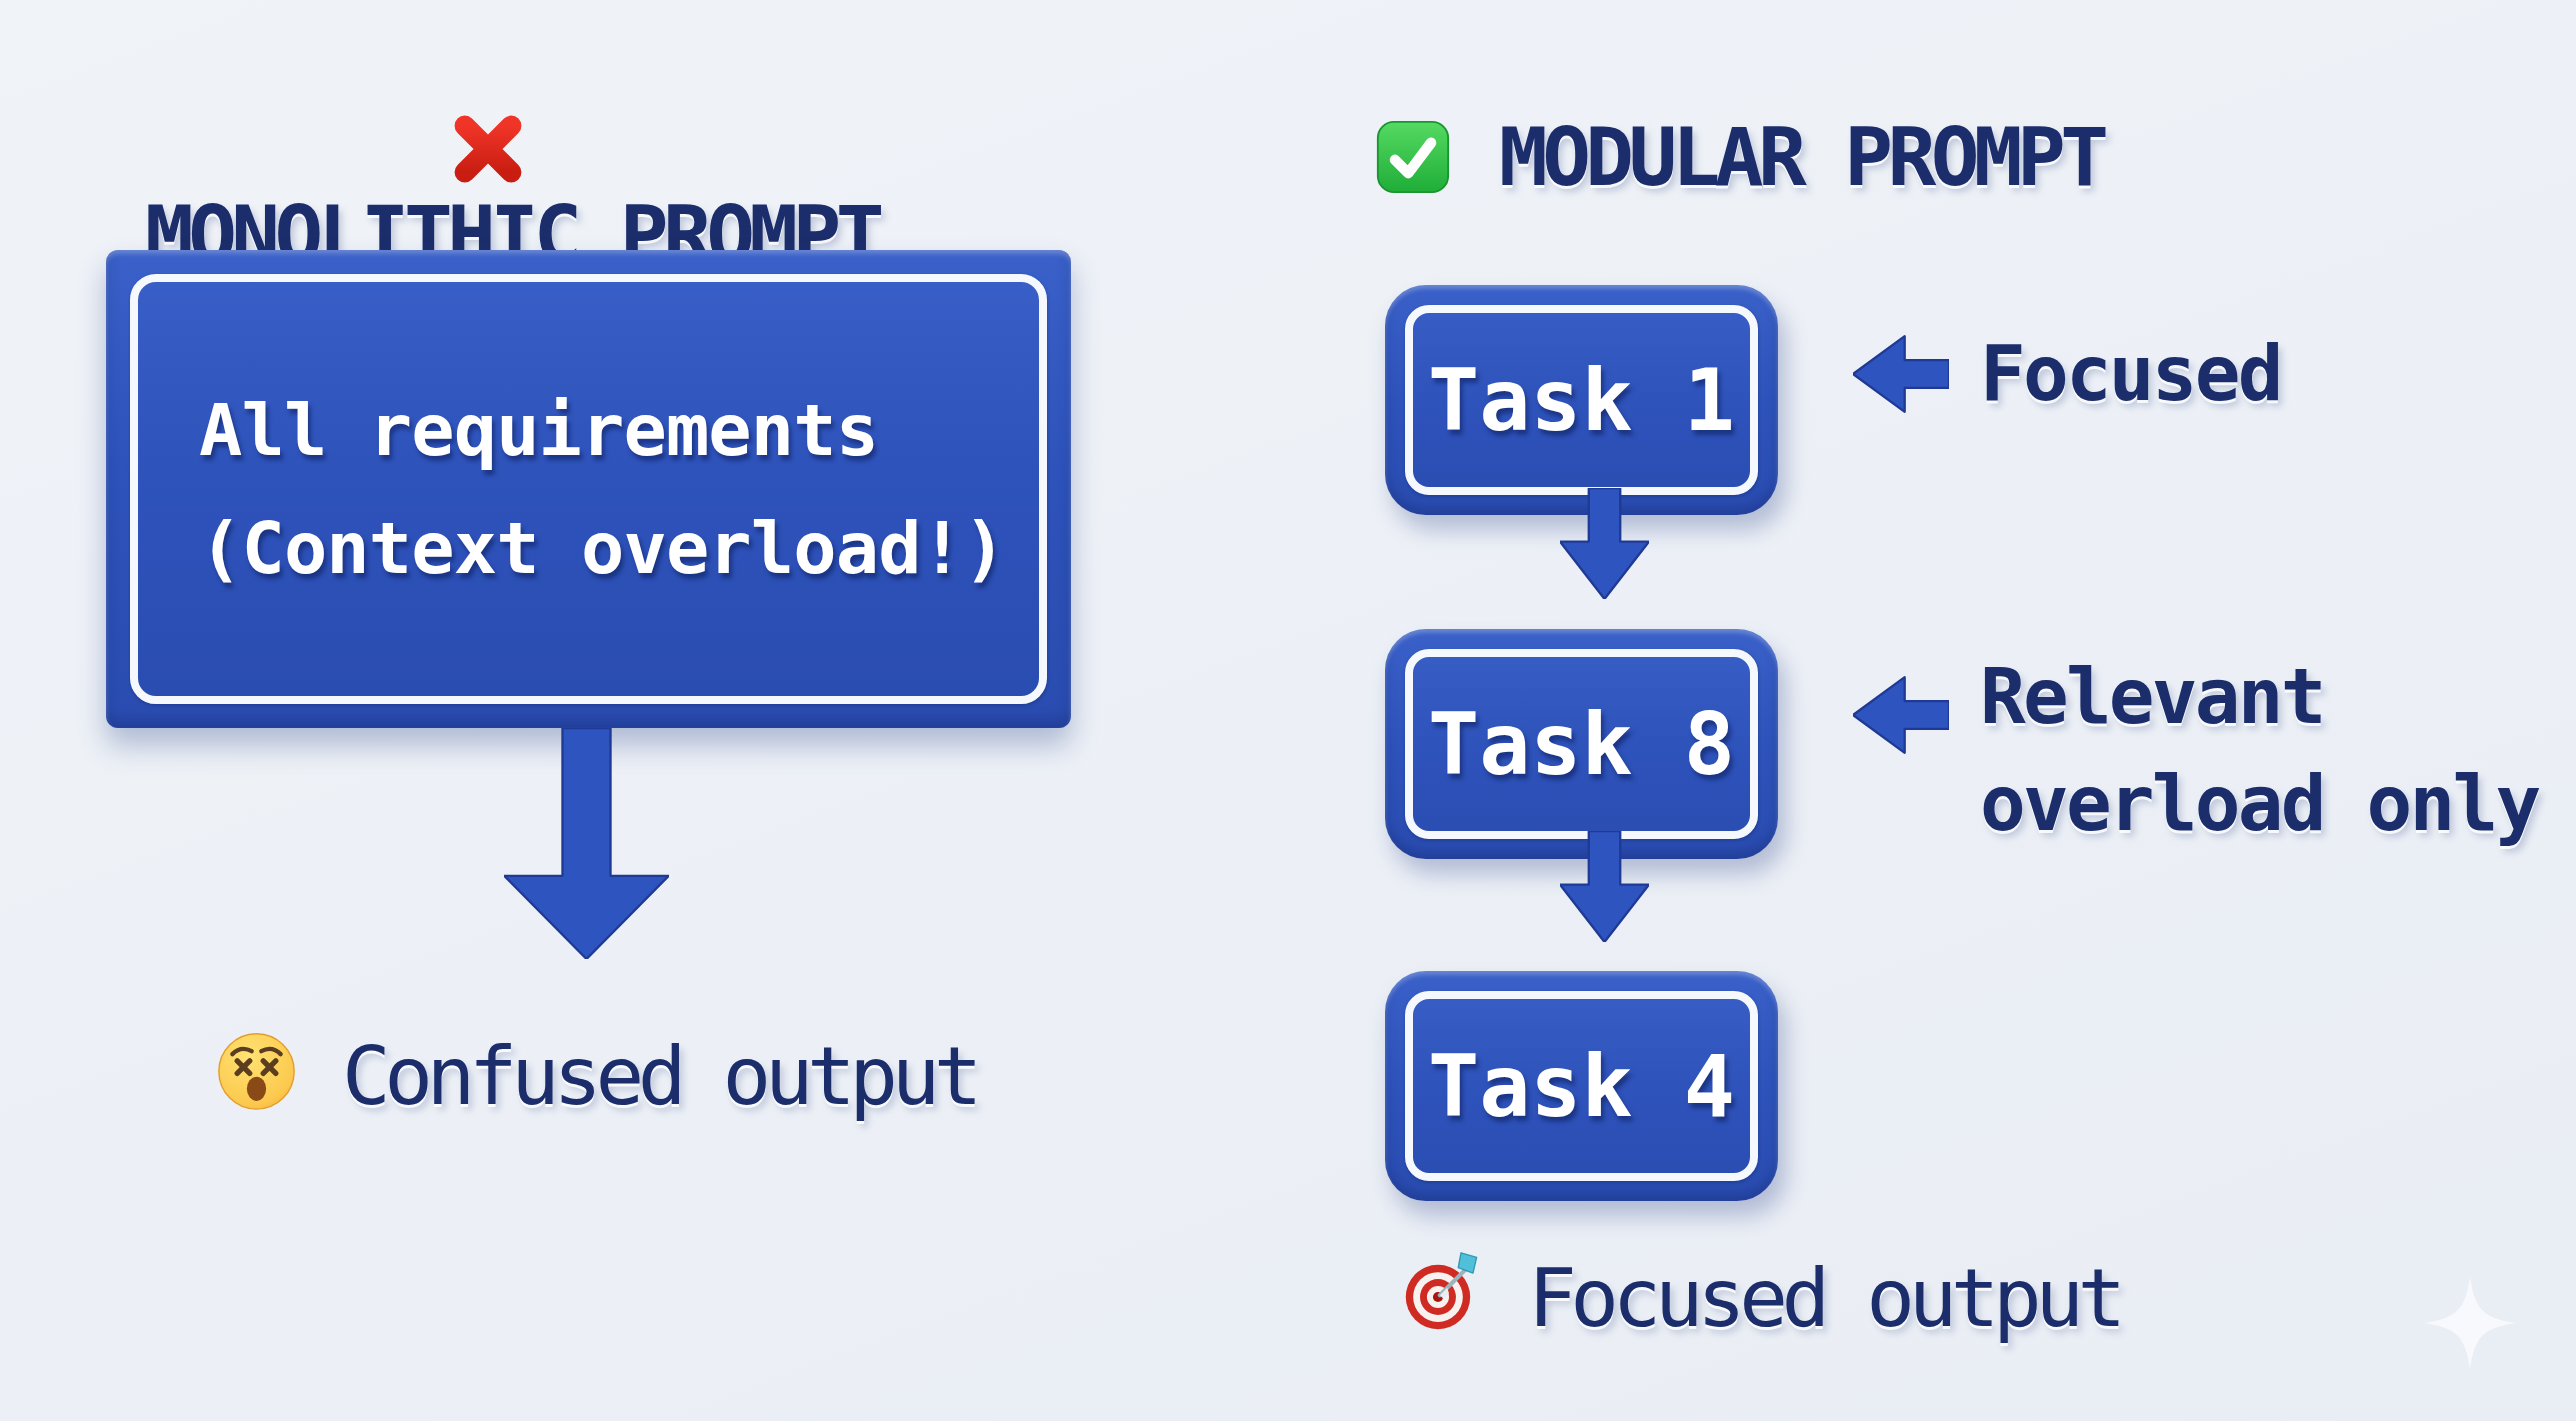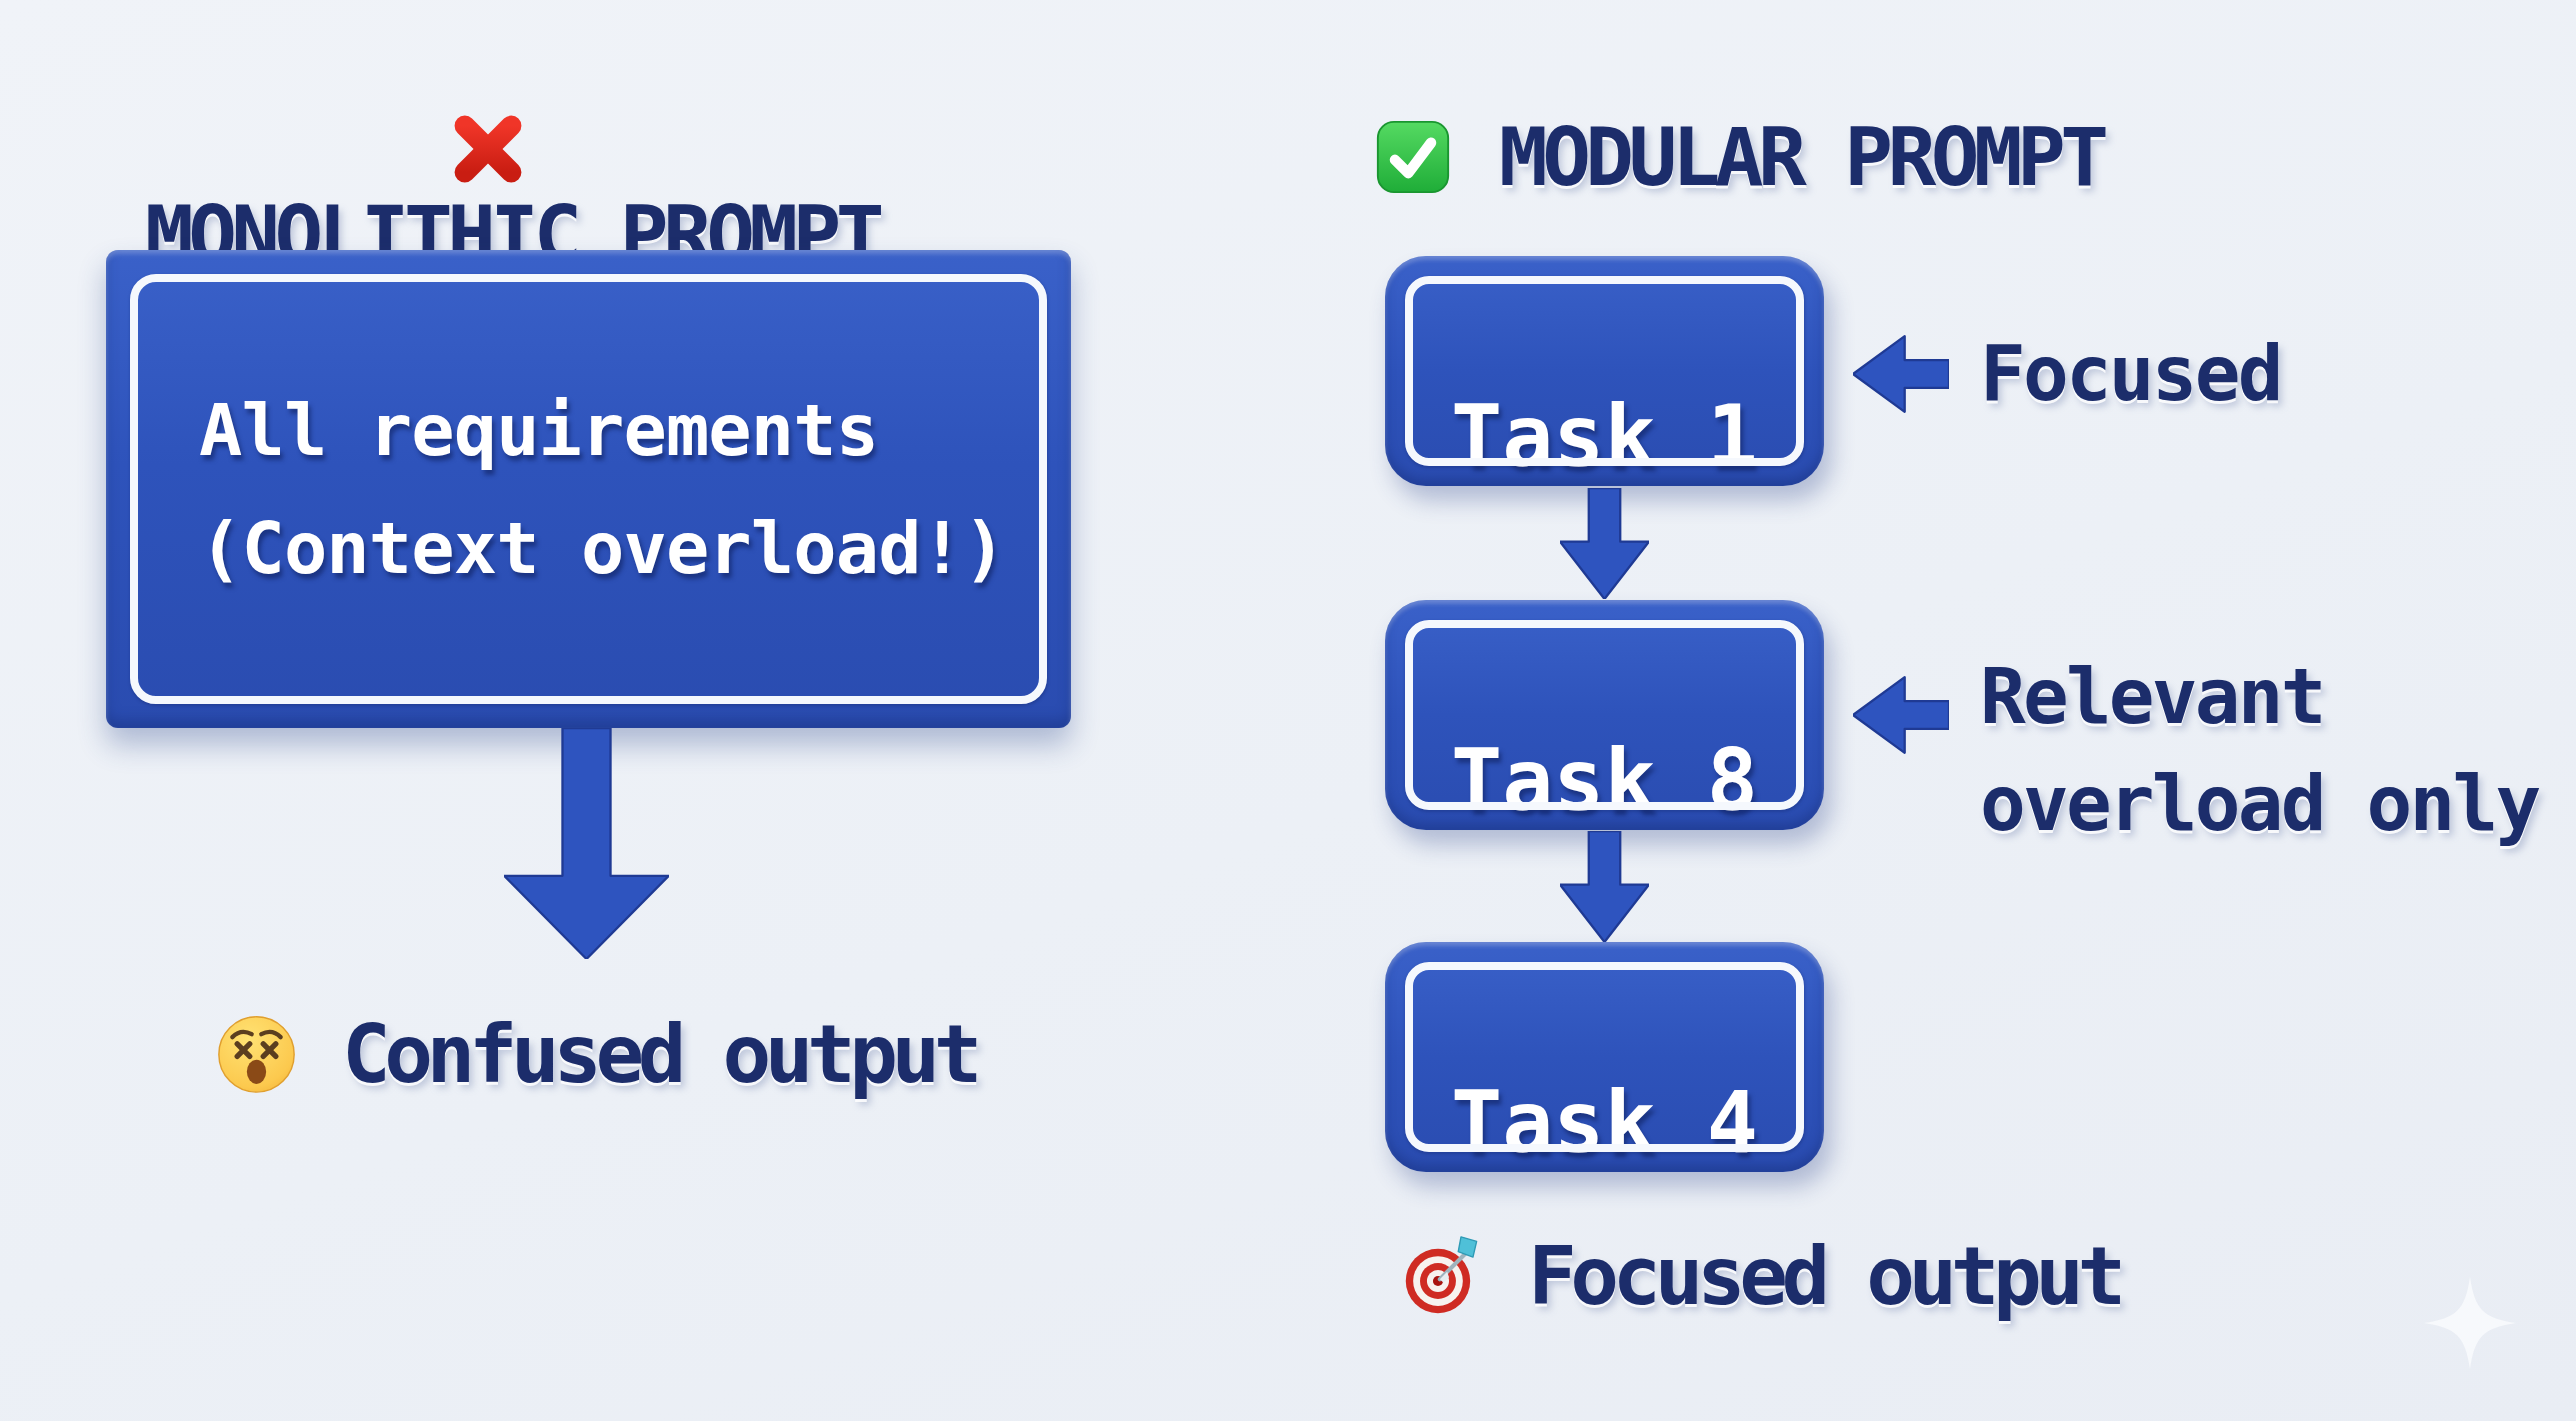--- a/index.html
+++ b/index.html
@@ -35,25 +35,25 @@
   .bigbox .boxlines{
     position:absolute;left:93px;top:0;height:100%;
     display:flex;flex-direction:column;justify-content:center;
     font-size:72px;font-weight:bold;letter-spacing:-0.9px;line-height:118px;
     color:#ffffff;white-space:nowrap;
     text-shadow:2.8px 4.6px 4.6px rgba(12,30,90,0.55);
   }
 
   
   .taskbox{
-    position:absolute;left:1385px;width:439px;height:230px;
+    position:absolute;left:1385px;width:393px;height:230px;
     background:linear-gradient(180deg,#3a61c9 0%,#2e53bb 50%,#2a4cb0 100%);
     border-radius:41px;
     box-shadow:7.4px 15px 22px rgba(45,70,140,0.30), inset 0 3.7px 4.6px rgba(255,255,255,0.25), inset 0 -6.5px 11px rgba(18,38,105,0.35);
-    display:flex;align-items:flex-end;justify-content:center;
+    display:flex;align-items:center;justify-content:center;margin-top:29px;
   }
   .taskbox::before{
     content:"";position:absolute;inset:20.4px;border:8.3px solid #f5f8fd;border-radius:24px;
     pointer-events:none;box-shadow:0.9px 1.9px 2.8px rgba(20,40,110,0.35);
   }
   .tasklabel{
     font-size:85px;font-weight:bold;color:#ffffff;letter-spacing:0;
     text-shadow:2.8px 4.6px 4.6px rgba(12,30,90,0.55);white-space:nowrap;
   }
 
@@ -64,24 +64,25 @@
   
   .sidelabel{
     position:absolute;left:1980px;
     font-size:76px;font-weight:bold;letter-spacing:-2.8px;line-height:107px;
     color:#1c2d6b;white-space:nowrap;
     text-shadow:0 2.8px 0 rgba(255,255,255,0.85), 3.7px 5.6px 7.4px rgba(125,140,180,0.40);
   }
 
   
   .outputrow{
-    position:absolute;display:flex;align-items:center;
-    font-size:81px;font-weight:bold;letter-spacing:-6.5px;
+    position:absolute;display:flex;
+    font-size:81px;font-weight:normal;letter-spacing:-6.5px;
     color:#1c2d6b;white-space:nowrap;
     text-shadow:0 2.8px 0 rgba(255,255,255,0.85), 3.7px 5.6px 7.4px rgba(125,140,180,0.40);
+    margin-top:20px;
   }
   .outputrow .oicon{flex:0 0 auto;line-height:0;}
   .outputrow .otext{margin-left:44px;}
 
   .sparkle{position:absolute;left:2422px;top:1275px;opacity:0.8;line-height:0;}
 </style>
 </head>
 <body>
 
 <div class="canvas">

